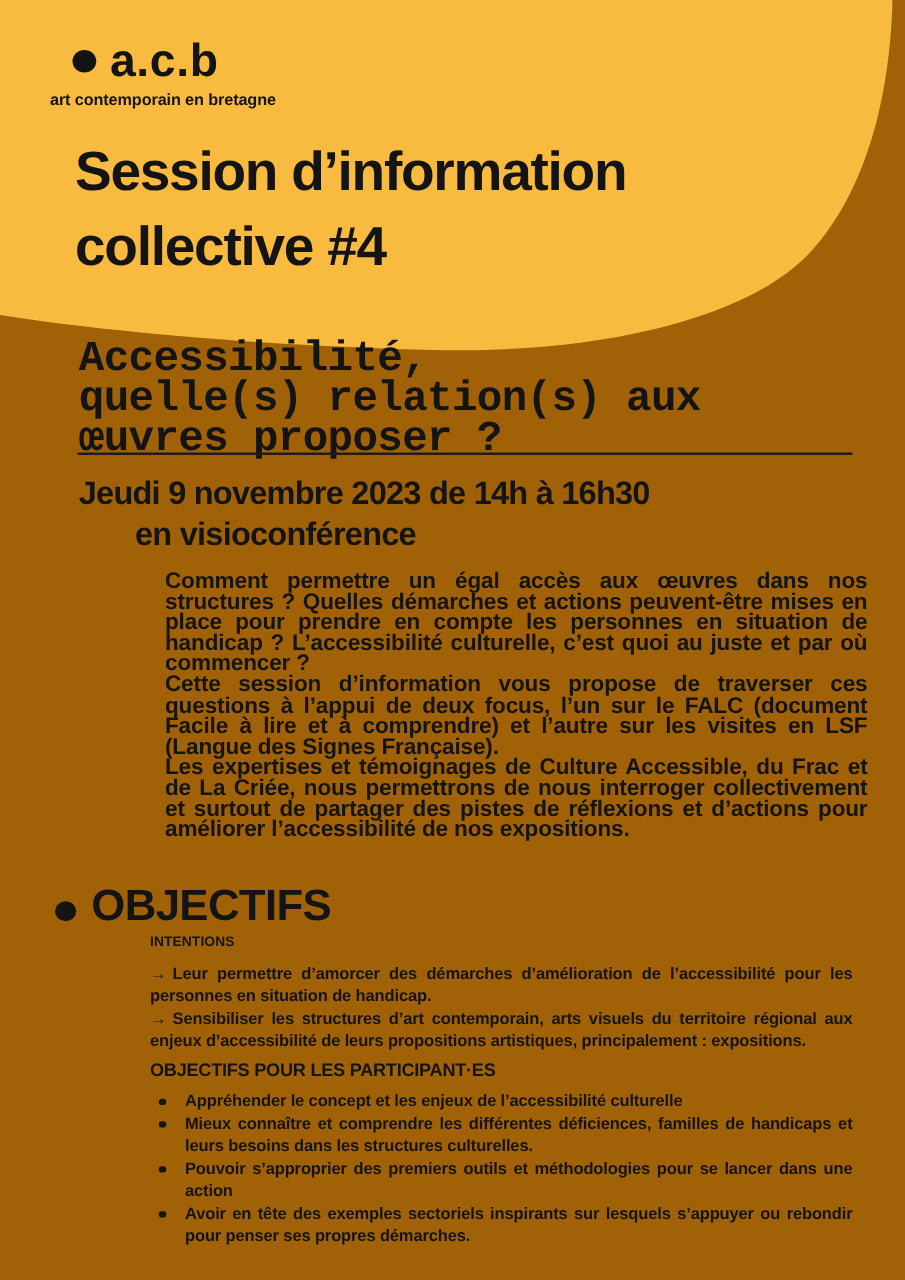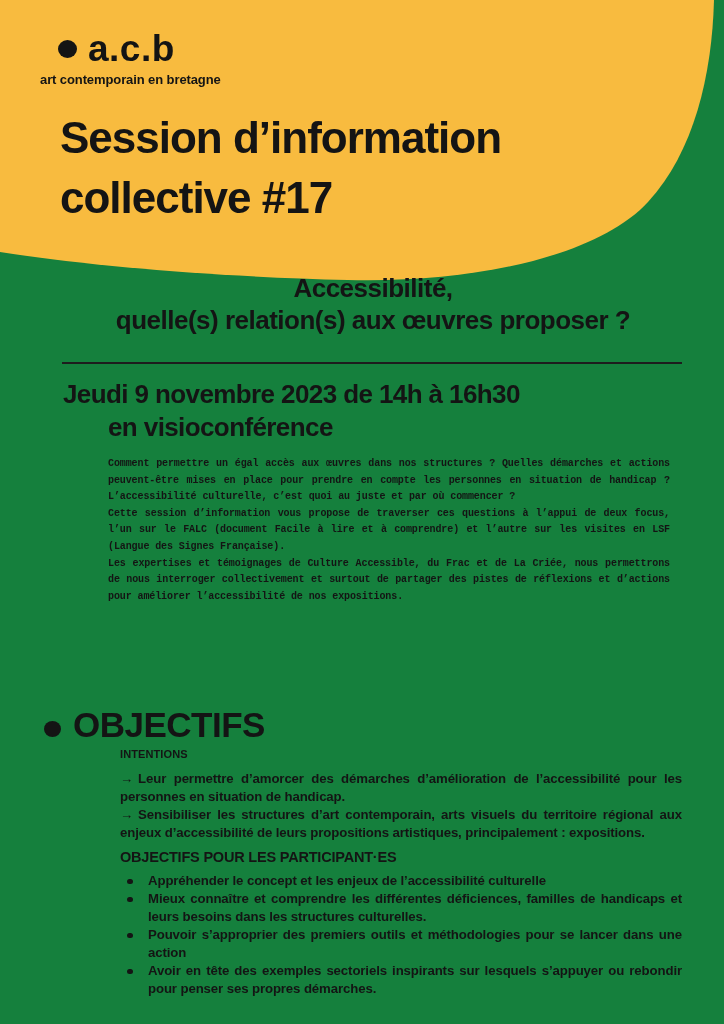--- a/index.html
+++ b/index.html
@@ -1,52 +1,52 @@
 <!DOCTYPE html>
 <html lang="fr"><head>
 <meta charset="utf-8">
 <style>
   html,body{margin:0;padding:0;background:#ffffff;}
   .page{
     position:relative;
     width:724px;height:1024px;
-    background:#15803d;
+    background:#a16207;
     font-family:"Liberation Sans",sans-serif;
     font-weight:700;
     color:#141414;
     overflow:hidden;
   }
   .blob{position:absolute;top:0;left:0;width:724px;height:290px;display:block;}
   
   .logo{position:absolute;left:40px;top:30px;}
   .logo-row{display:flex;align-items:center;gap:11px;padding-left:18px;}
   .logo-dot{width:19px;height:18px;border-radius:50%;background:#141414;display:inline-block;}
   .logo-brand{font-size:37px;line-height:38px;letter-spacing:0.5px;}
   .logo-tagline{font-size:13px;letter-spacing:-0.1px;margin-top:4px;}
   
   .title{
     position:absolute;left:60px;top:108px;margin:0;
     font-size:44px;line-height:60px;letter-spacing:-1px;font-weight:700;
   }
   
   .subtitle{
     position:absolute;right:41px;top:272px;width:620px;
-    font-size:26px;line-height:32px;letter-spacing:-0.5px;text-align:center;
+    font-size:34px;line-height:32px;letter-spacing:-0.5px;text-align:left;font-family:Liberation Mono, monospace;
   }
   .rule{position:absolute;left:62px;top:362px;width:620px;height:2px;background:#1d1d1d;}
   .date{
     position:absolute;left:63px;top:378px;margin:0;
     font-size:26px;line-height:33px;letter-spacing:-0.6px;font-weight:700;
   }
   .date .indent{margin-left:45px;}
   
   .intro{
-    position:absolute;left:108px;top:456px;width:562px;
-    font-size:10px;line-height:16.6px;letter-spacing:-0.1px;
-    text-align:justify;text-align-last:left;font-family:Liberation Mono, monospace;
+    position:absolute;left:132px;top:456px;width:562px;
+    font-size:18px;line-height:16.6px;letter-spacing:-0.1px;
+    text-align:justify;text-align-last:left;
   }
   .intro p{margin:0;}
   
   .obj-dot{position:absolute;left:44px;top:721px;width:17px;height:16px;border-radius:50%;background:#141414;}
   .obj-heading{
     position:absolute;left:73px;top:708px;margin:0;
     font-size:35px;line-height:34px;letter-spacing:-0.5px;font-weight:700;
   }
   .sub-label{position:absolute;left:120px;top:748px;font-size:11px;letter-spacing:0.1px;}
   .intentions{
@@ -76,21 +76,21 @@
   </svg>
 
   <div class="logo">
     <div class="logo-row">
       <span class="logo-dot"></span>
       <span class="logo-brand">a.c.b</span>
     </div>
     <div class="logo-tagline">art contemporain en bretagne</div>
   </div>
 
-  <h1 class="title"><span>Session d’information</span><br><span>collective #17</span></h1>
+  <h1 class="title"><span>Session d’information</span><br><span>collective #4</span></h1>
 
   <div class="subtitle"><span>Accessibilité,</span><br><span>quelle(s) relation(s) aux œuvres proposer&nbsp;?</span></div>
 
   <div class="rule"></div>
 
   <h2 class="date"><span>Jeudi 9 novembre 2023 de 14h à 16h30</span><br><span class="indent">en visioconférence</span></h2>
 
   <div class="intro">
     <p>Comment permettre un égal accès aux œuvres dans nos structures&nbsp;? Quelles démarches et actions peuvent-être mises en place pour prendre en compte les personnes en situation de handicap&nbsp;? L’accessibilité culturelle, c’est quoi au juste et par où commencer&nbsp;?</p>
     <p>Cette session d’information vous propose de traverser ces questions à l’appui de deux focus, l’un sur le FALC (document Facile à lire et à comprendre) et l’autre sur les visites en LSF (Langue des Signes Française).</p>

